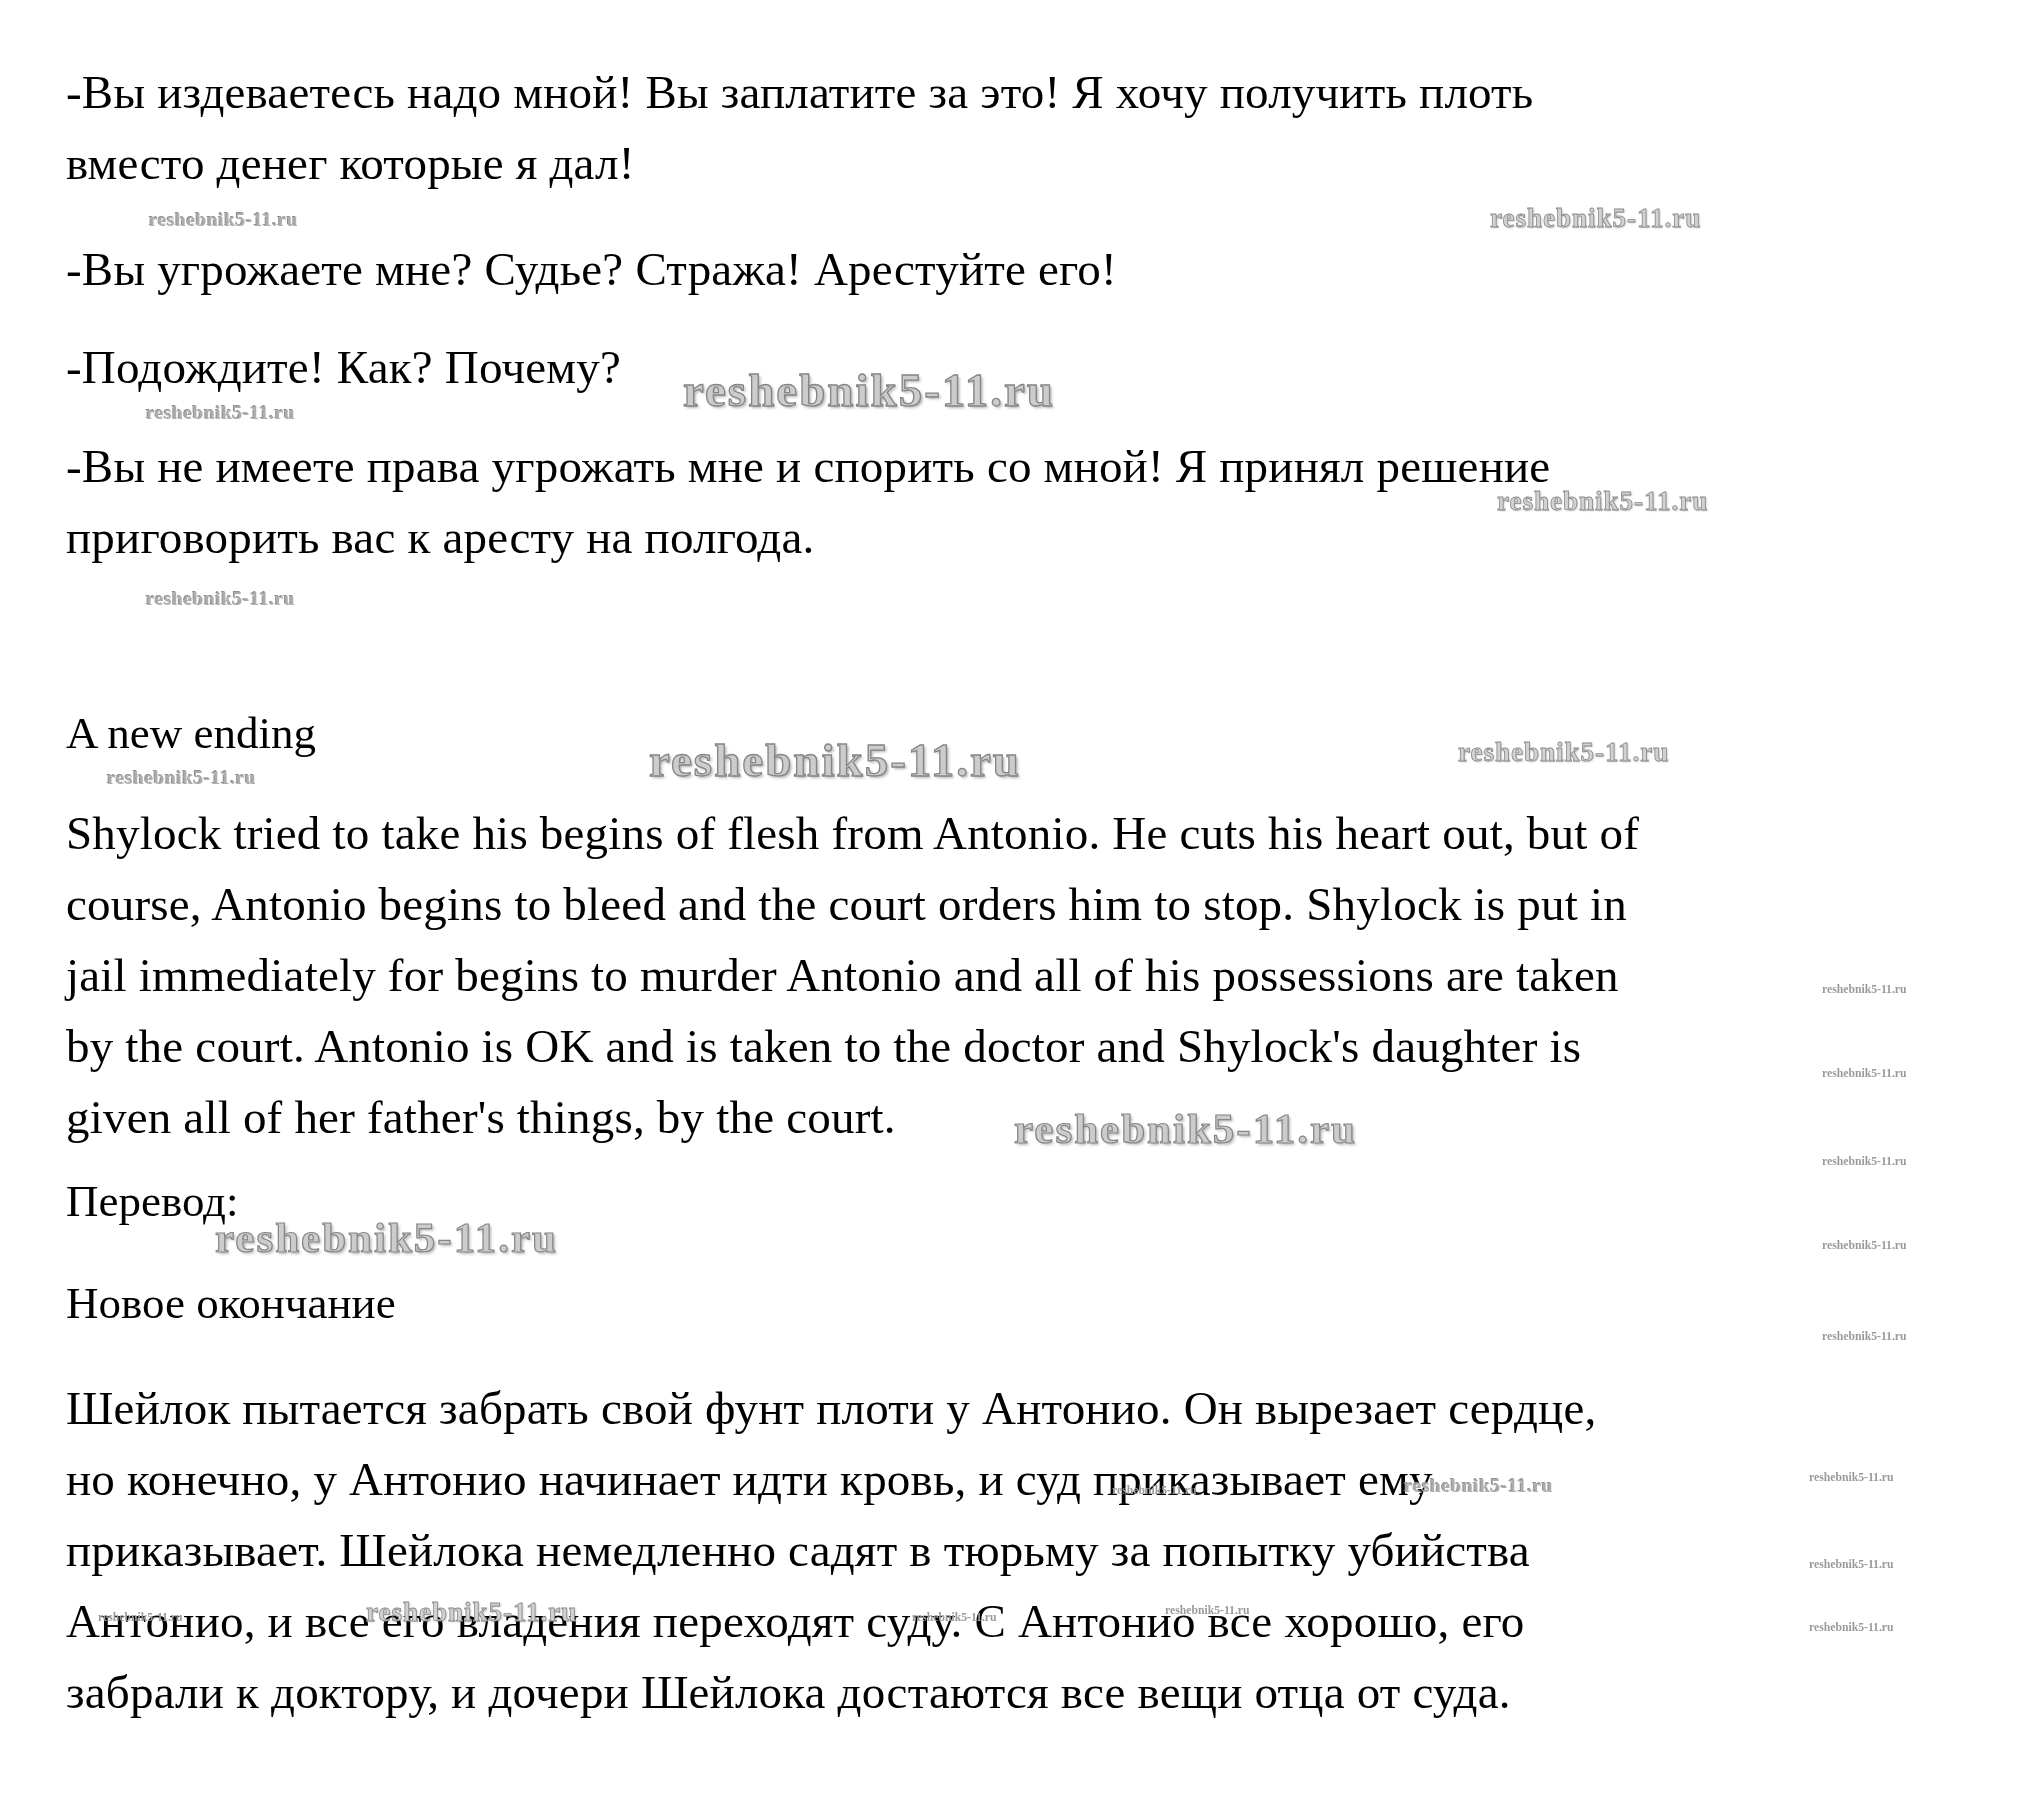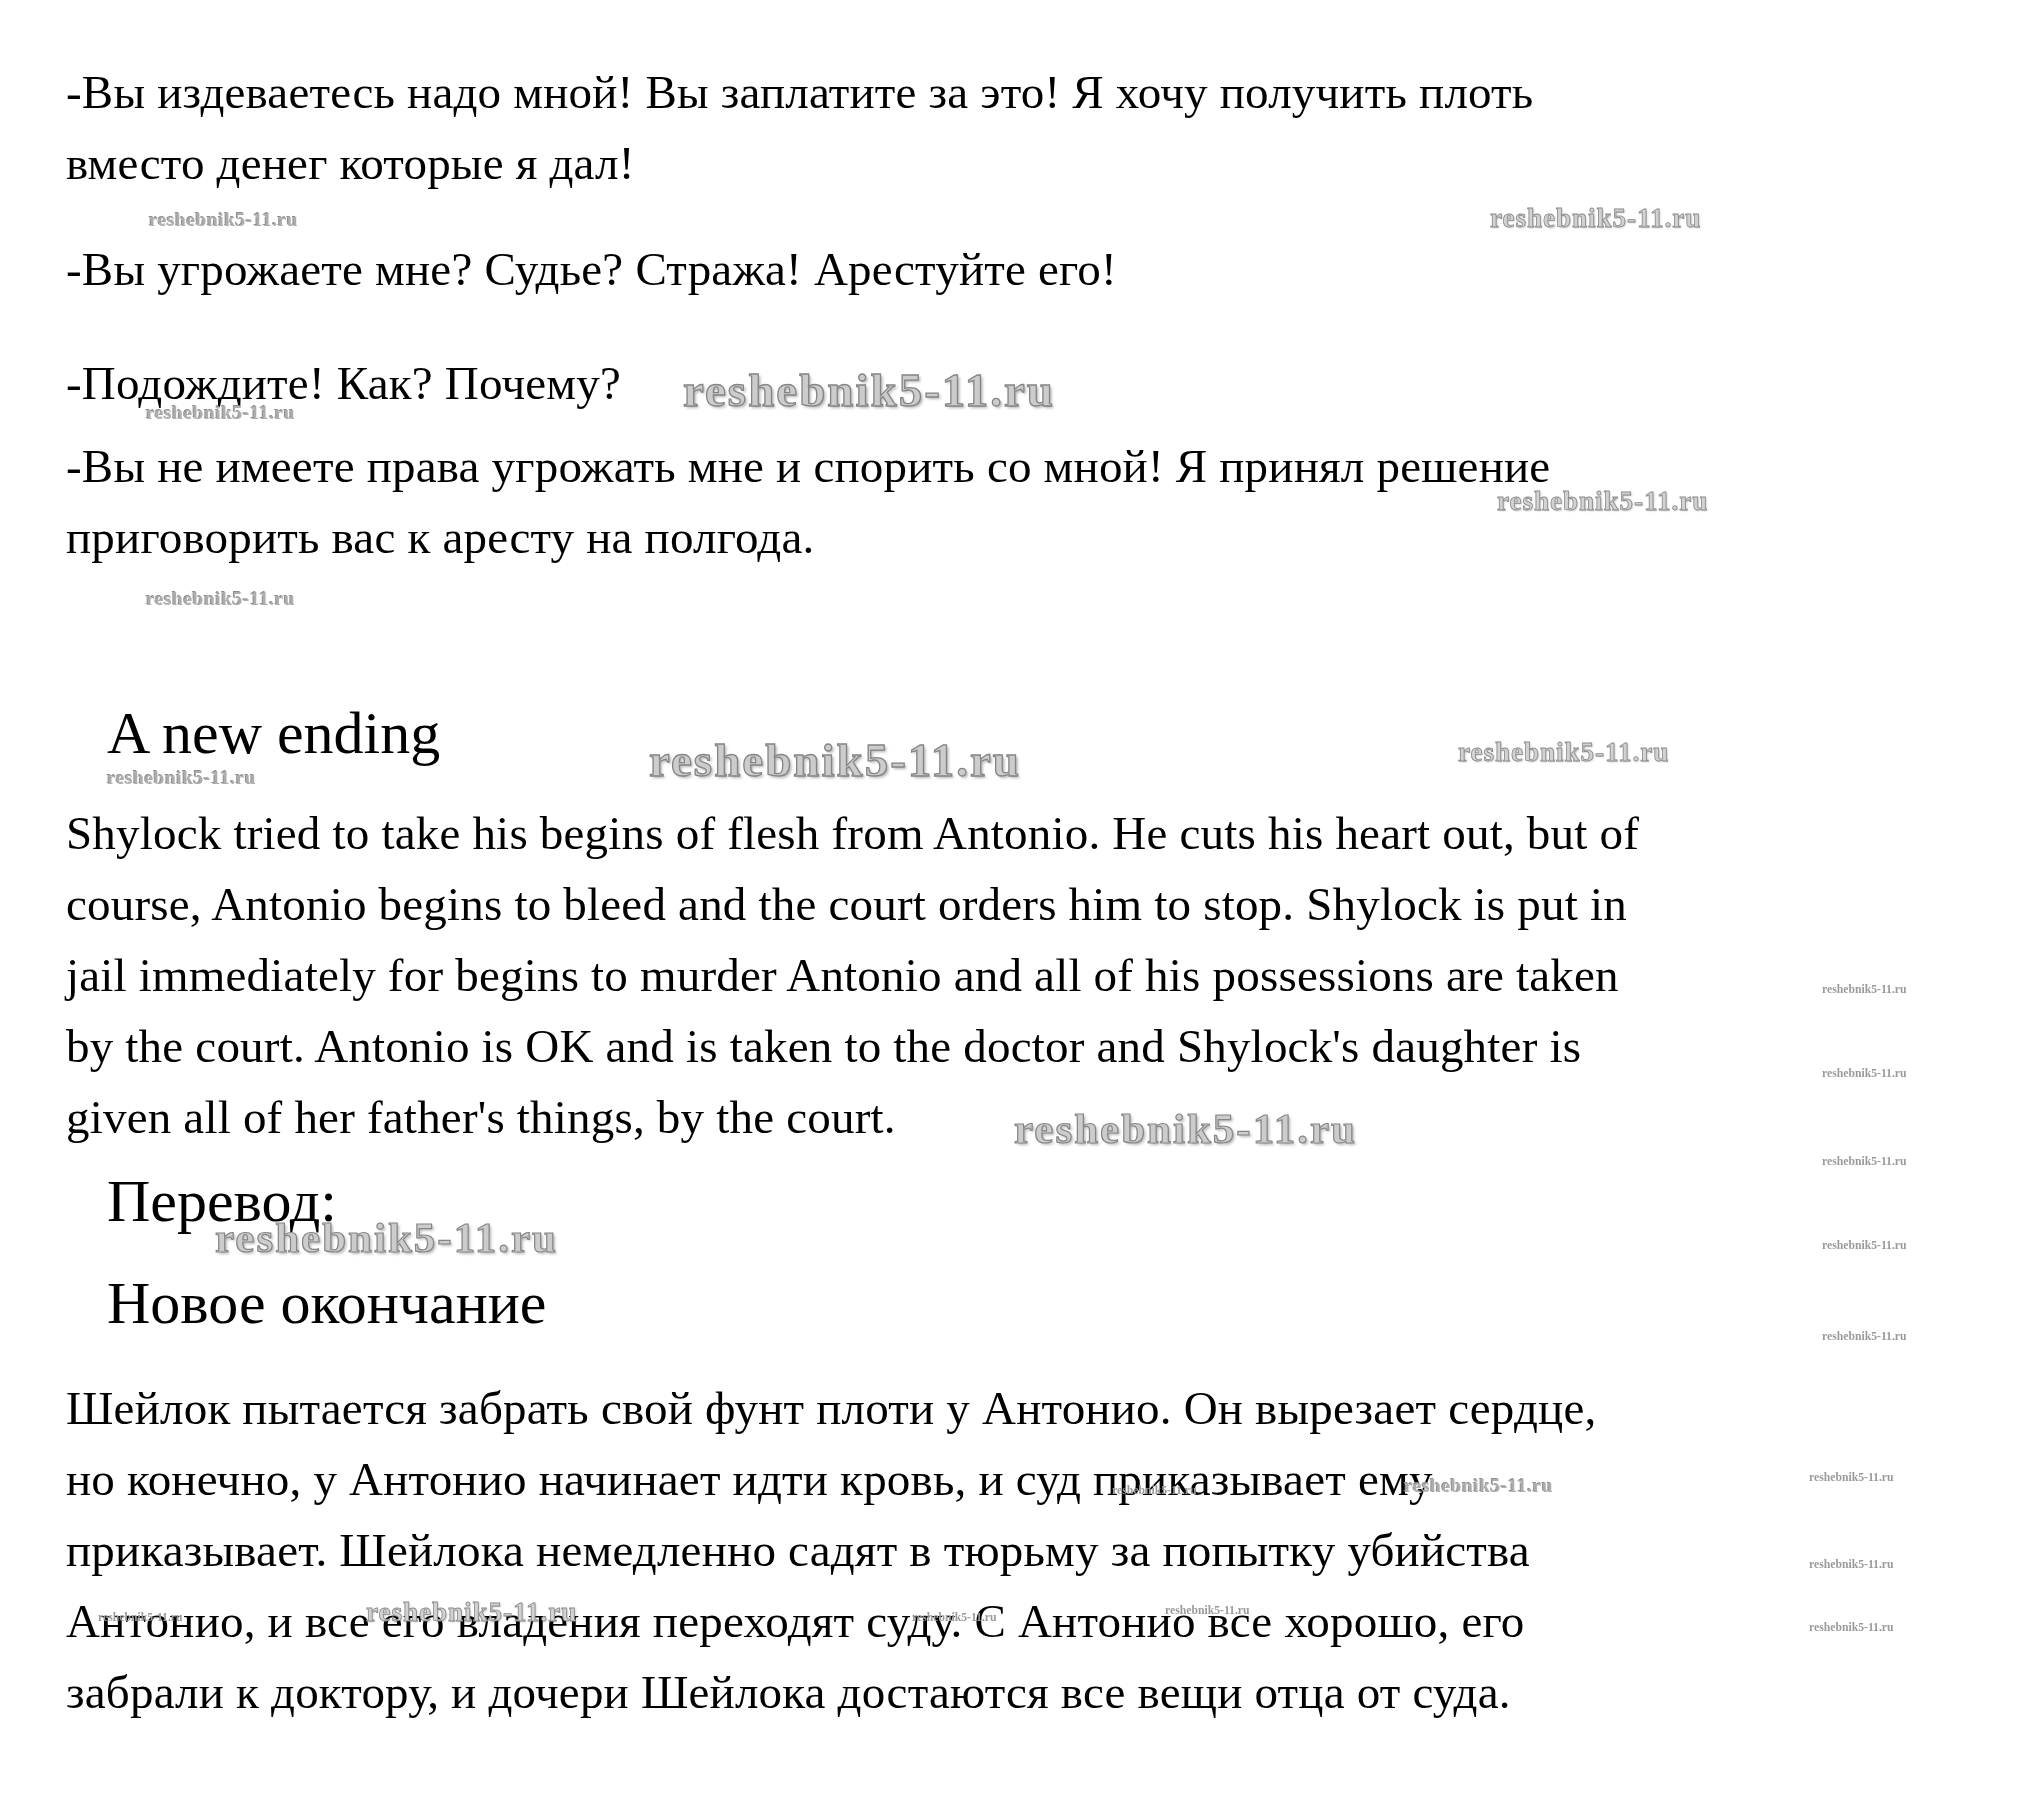--- a/index.html
+++ b/index.html
@@ -20,24 +20,23 @@
     position: absolute;
     left: 66px;
   }
   .line {
     font-size: 47px;
     line-height: 71px;
     white-space: nowrap;
     letter-spacing: 0.2px;
   }
   .heading-line {
-    font-size: 60px;
+    font-size: 45px;
     line-height: 71px;
     white-space: nowrap;
-    margin-left: 41px;
   }
   
   .wm {
     position: absolute;
     font-family: "Liberation Serif", serif;
     font-weight: bold;
     white-space: nowrap;
     user-select: none;
   }
   .wm-xl {
@@ -80,21 +79,21 @@
 
   <div class="block" style="top:57px">
     <div class="line">-Вы издеваетесь надо мной! Вы заплатите за это! Я хочу получить плоть</div>
     <div class="line">вместо денег которые я дал!</div>
   </div>
 
   <div class="block" style="top:234px">
     <div class="line">-Вы угрожаете мне? Судье? Стража! Арестуйте его!</div>
   </div>
 
-  <div class="block" style="top:348px">
+  <div class="block" style="top:332px">
     <div class="line">-Подождите! Как? Почему?</div>
   </div>
 
   <div class="block" style="top:431px">
     <div class="line">-Вы не имеете права угрожать мне и спорить со мной! Я принял решение</div>
     <div class="line">приговорить вас к аресту на полгода.</div>
   </div>
 
   <div class="block" style="top:698px">
     <div class="heading-line">A new ending</div>

